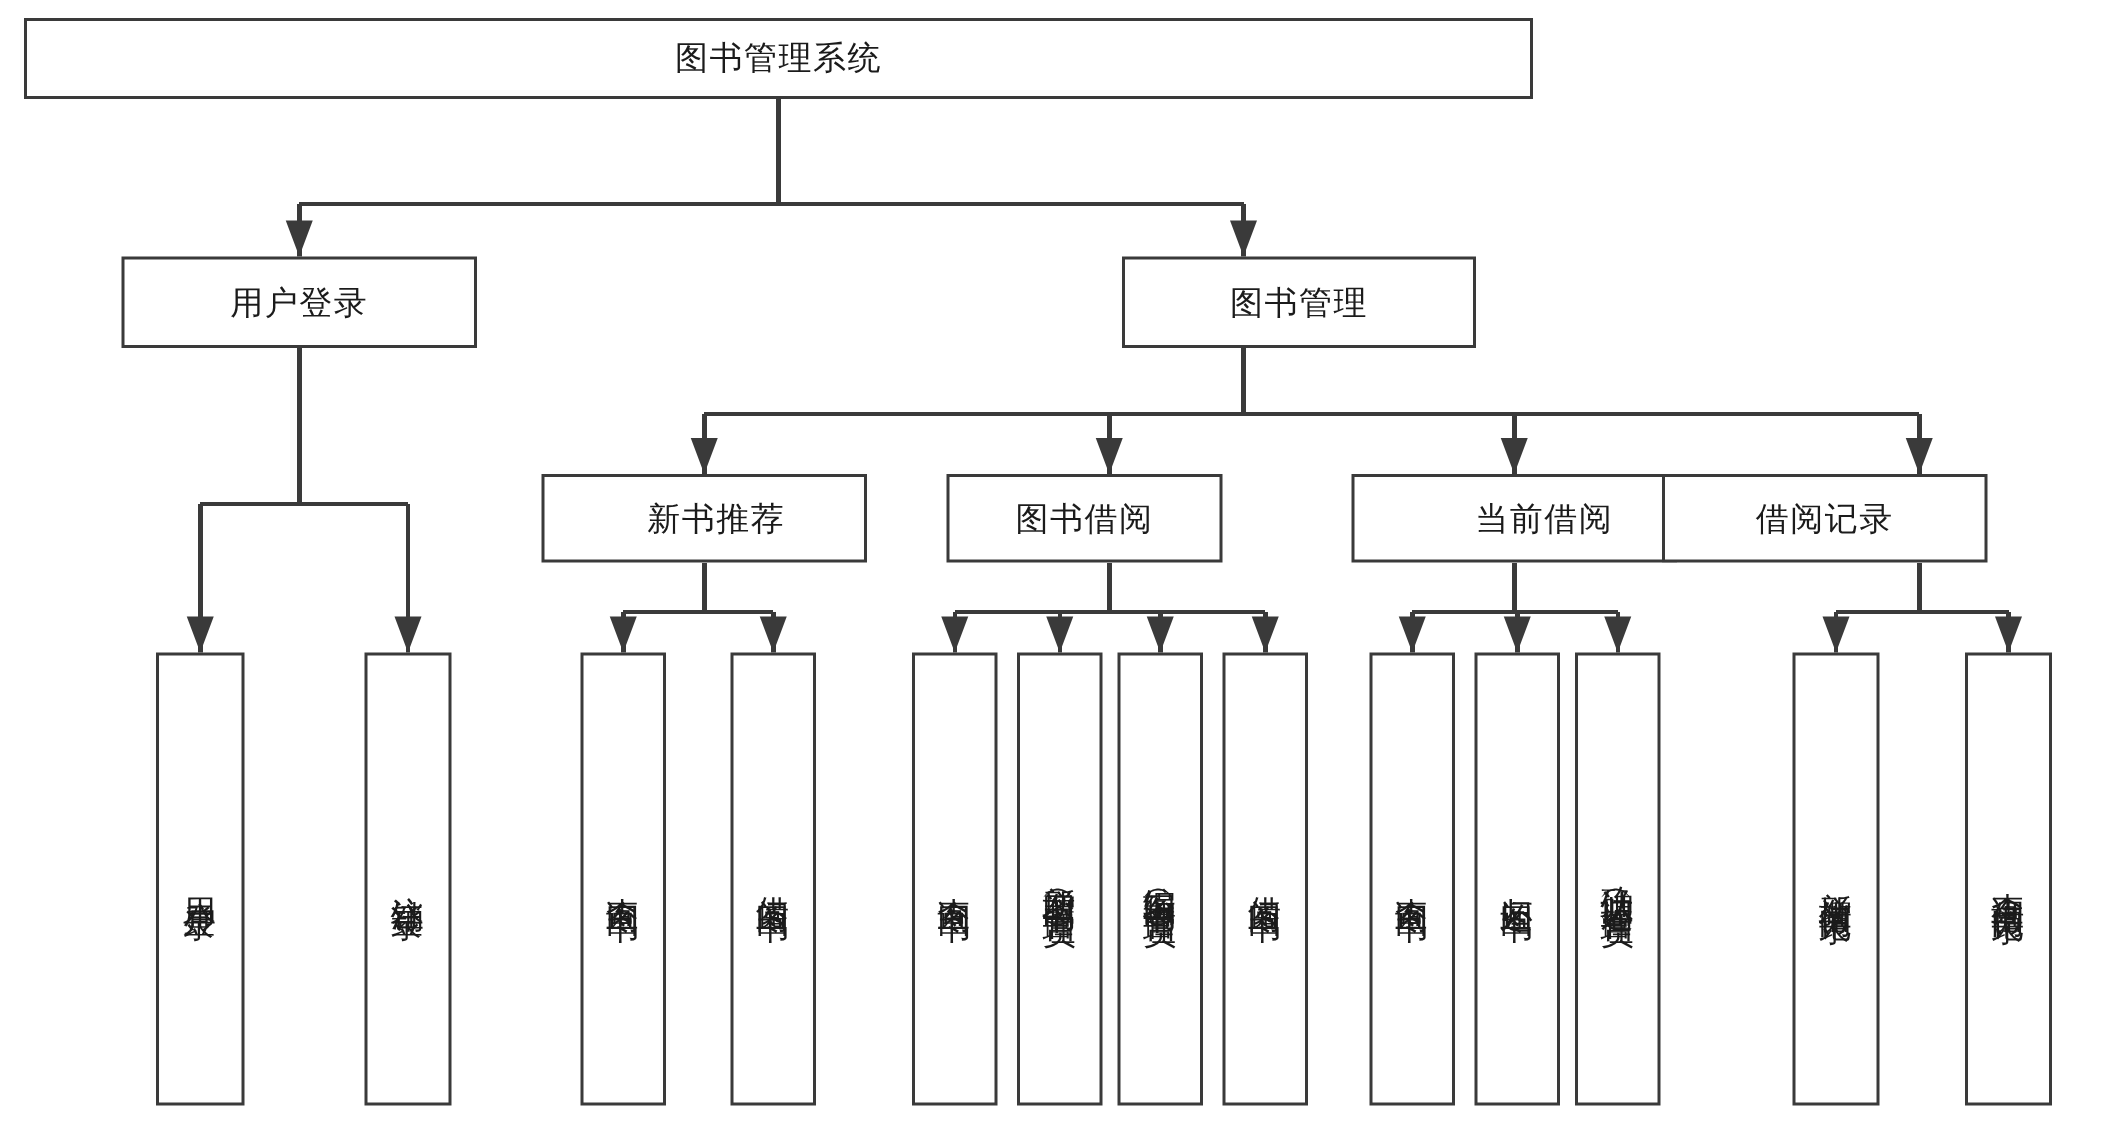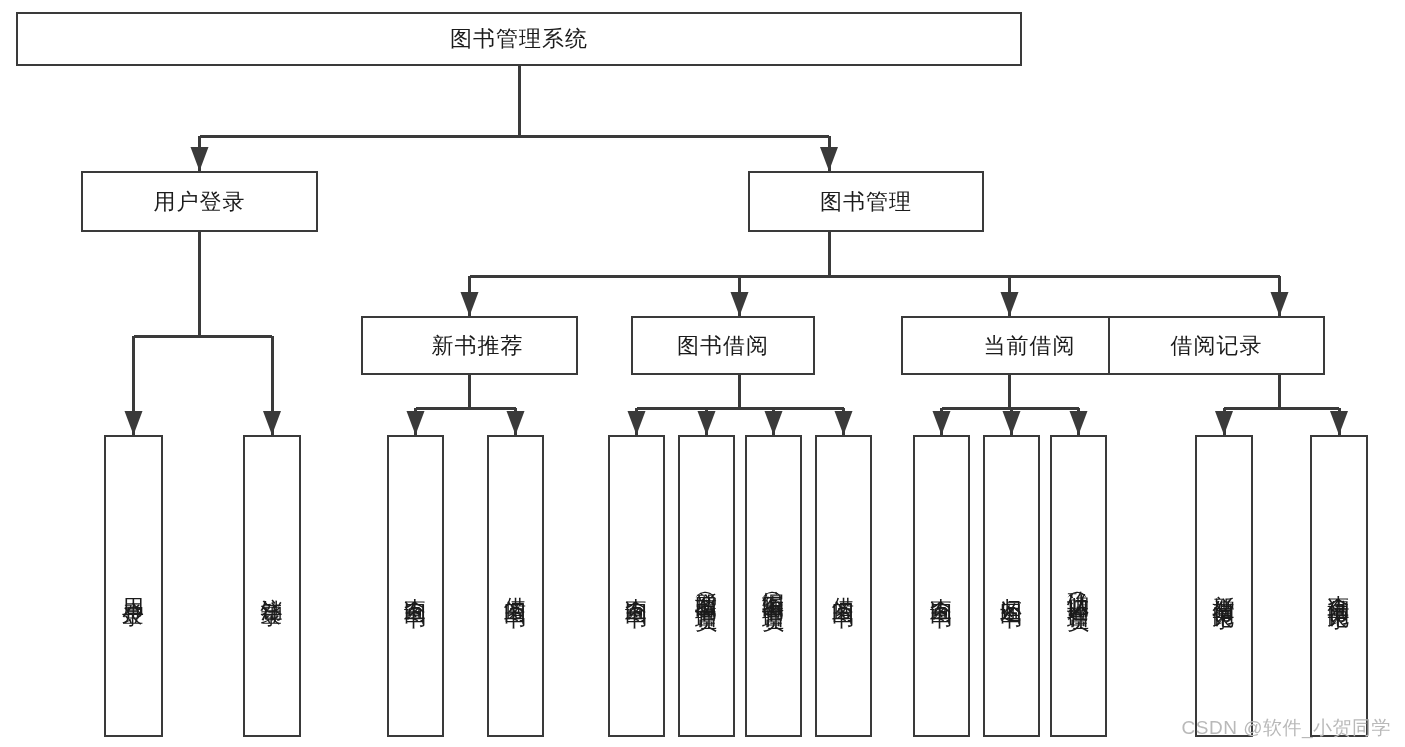--- a/index.html
+++ b/index.html
@@ -177,14 +177,13 @@
       <div class="node v" style="left: 1050px; top: 435px; width: 57px; height: 302px;">
         <span class="vtext">确认归还（管理员）</span>
       </div>
       <div class="node v" style="left: 1195px; top: 435px; width: 58px; height: 302px;">
         <span class="vtext">新增借阅记录</span>
       </div>
       <div class="node v" style="left: 1310px; top: 435px; width: 58px; height: 302px;">
         <span class="vtext">查询借阅记录</span>
       </div>
     </div>
-  <div class="watermark">CSDN @软件_小贺同学</div>
 </div>
 
 </body></html>

